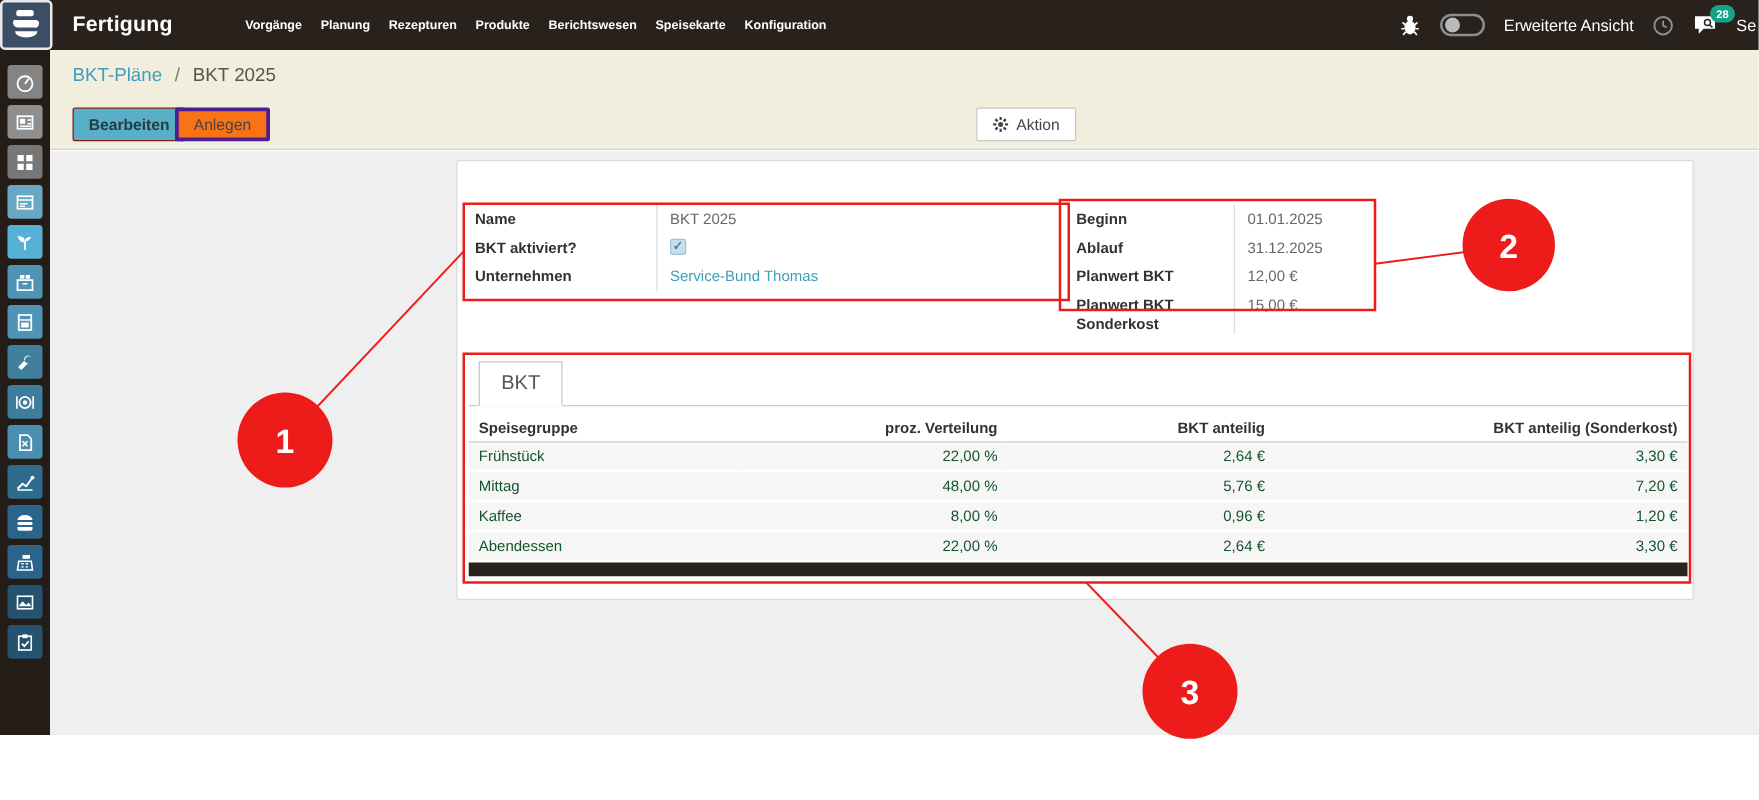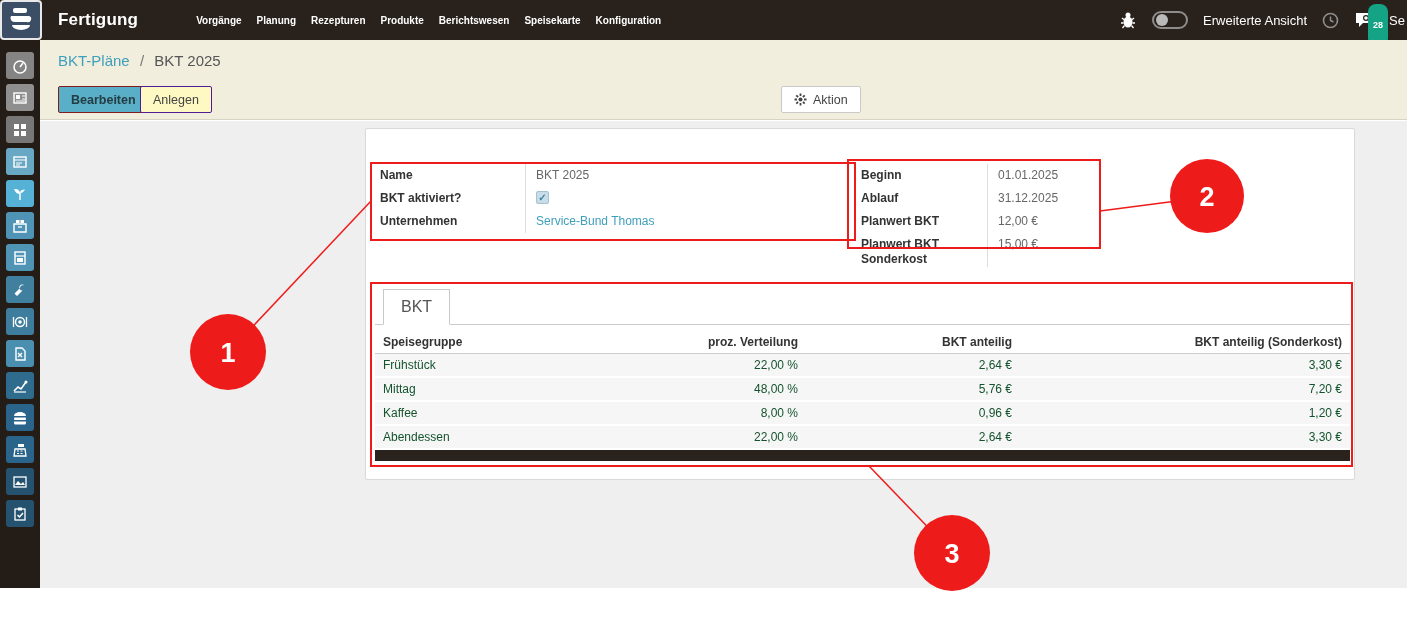--- a/index.html
+++ b/index.html
@@ -10,36 +10,36 @@
   .topbar { position:absolute; left:0; top:0; width:1407px; height:40px; background:#29211b; display:flex; align-items:center; overflow:hidden; }
   .logo { width:42px; height:40px; background:#3c4e66; border:2px solid #e8e8e8; border-radius:4px; display:flex; align-items:center; justify-content:center; flex:0 0 auto; }
   .app-title { color:#fff; font-size:17px; font-weight:bold; margin-left:16px; letter-spacing:.2px; }
   .nav { display:flex; gap:15px; margin-left:58px; }
   .nav span { color:#fff; font-size:10px; font-weight:bold; cursor:pointer; white-space:nowrap; }
   .top-right { position:absolute; right:0; top:0; height:40px; display:flex; align-items:center; gap:15px; padding-right:2px; }
   .toggle { width:36px; height:18px; border:2px solid #8d8d8d; border-radius:10px; position:relative; background:transparent; }
   .toggle .knob { position:absolute; left:2px; top:1px; width:12px; height:12px; border-radius:50%; background:#b9b9b9; }
   .toggle-label { color:#fff; font-size:13px; }
   .chat-wrap { position:relative; }
-  .badge { position:absolute; top:-7px; right:-14px; background:#15a385; color:#fff; font-size:9px; font-weight:bold; border-radius:8px; padding:16px 5px; }
+  .badge { position:absolute; top:-7px; right:-14px; background:#15a385; color:#fff; font-size:9px; font-weight:bold; border-radius:8px; padding:2px 5px; }
   .truncated-user { color:#fff; font-size:13px; }
 
   
   .sidebar { position:absolute; left:0; top:40px; width:40px; height:548px; background:#241d17; display:flex; flex-direction:column; align-items:center; padding-top:12px; gap:5px; }
   .sicon { width:28px; height:27px; border-radius:3px; display:flex; align-items:center; justify-content:center; cursor:pointer; flex:0 0 auto; }
 
   
   .band { position:absolute; left:40px; top:40px; width:1367px; height:80px; background:#f1eedd; border-bottom:1px solid #d8d4c4; }
   .breadcrumb { position:absolute; left:18px; top:12px; font-size:15px; }
   .breadcrumb .link { color:#3e9fbb; cursor:pointer; }
   .breadcrumb .sep { color:#777; margin:0 6px; }
   .breadcrumb .current { color:#555; }
   .btn { position:absolute; top:46px; height:27px; font-size:12.5px; padding:5px 12px; border-radius:2px; cursor:pointer; display:flex; align-items:center; gap:6px; }
   .btn-edit { left:18px; background:#58afc7; border:1px solid #7f1d1d; color:#253c43; font-weight:bold; }
-  .btn-create { left:100px; background:#fef9c3; border:1px solid #4c1d95; color:#444; }
+  .btn-create { left:100px; background:#f97316; border:3px solid #4c1d95; color:#444; }
   .btn-action { left:741px; background:#fff; border:1px solid #c9c9c9; color:#444; }
 
   
   .content { position:absolute; left:40px; top:121px; width:1367px; height:467px; background:#efefef; }
   .card { position:absolute; left:365px; top:128px; width:990px; height:352px; background:#fff; border:1px solid #d9d9d9; border-radius:2px; }
 
   .fgroup { position:absolute; font-size:12px; }
   .fgroup-left  { left:380px; top:164px; width:468px; }
   .fgroup-right { left:861px; top:164px; width:232px; }
   .frow { display:grid; min-height:23px; }

